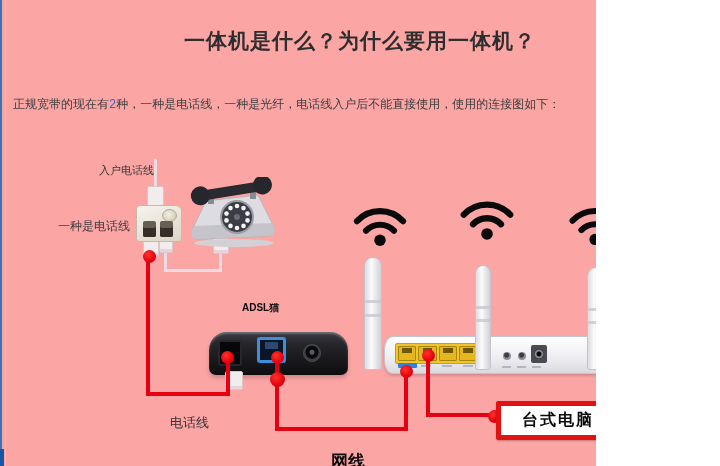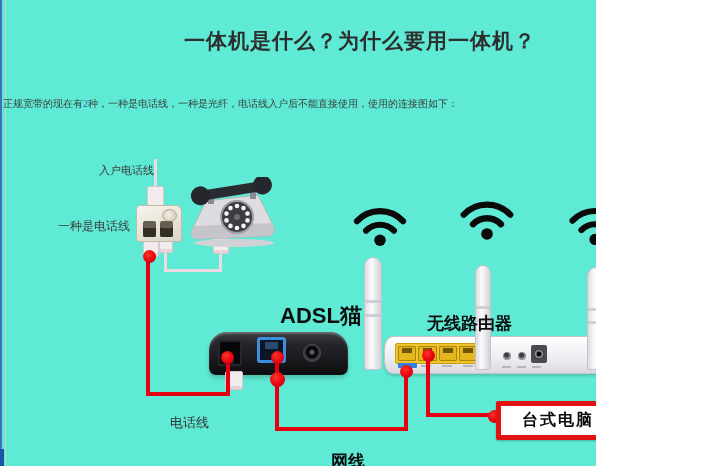--- a/index.html
+++ b/index.html
@@ -1,27 +1,27 @@
 <!DOCTYPE html>
 <html style="--cable-red: #e50011; --phone-cord-pink: #eedae2; --wan-strip-blue: #2f80e0; --lan-port-yellow: #f0c52c; --highlight-number-blue: #3a62c0;"><head>
 <meta charset="utf-8">
 <style>
   html,body{margin:0;padding:0;background:#fff;}
-  #page{position:relative;width:596px;height:466px;background:#5eead4;overflow:hidden;
+  #page{position:relative;width:596px;height:466px;background:#fca5a5;overflow:hidden;
         font-family:"Liberation Sans","DejaVu Sans",sans-serif;}
   
   .edge-accent{position:absolute;left:0;top:0;width:2px;height:466px;background:#3b74b7;}
   .edge-divider{position:absolute;left:5px;top:0;width:1px;height:466px;background:#cdcdcd;}
   .corner-accent{position:absolute;left:0;top:449px;width:4px;height:17px;background:#1656a6;}
 
   .page-title{position:absolute;left:0;top:13px;width:720px;text-align:center;
     font-family:"Liberation Serif","DejaVu Serif",serif;font-weight:bold;font-size:21px;
     letter-spacing:1px;color:#2e2e2e;}
-  .intro{position:absolute;left:3px;top:83px;width:706px;
-    font-family:Liberation Serif, serif;font-size:10px;line-height:21px;color:#3c3c3c;}
+  .intro{position:absolute;left:13px;top:83px;width:706px;
+    font-family:Liberation Mono, monospace;font-size:12px;line-height:21px;color:#3c3c3c;}
   .intro .hl{color:var(--highlight-number-blue,#3a62c0);}
 
   .abs{position:absolute;}
   .lbl{position:absolute;font-family:Liberation Mono, monospace;color:#3a3a3a;white-space:nowrap;}
   .lbl-bold{position:absolute;font-family:"Liberation Sans","DejaVu Sans",sans-serif;font-weight:bold;color:#0c0c0c;white-space:nowrap;}
 
   
   .cord{position:absolute;background:var(--phone-cord-pink,#eedae2);}
   .rc{position:absolute;background:var(--cable-red,#e50011);}
   .dot{position:absolute;border-radius:50%;background:radial-gradient(circle at 40% 35%,#ff3326,var(--cable-red,#e50011) 60%,#b40008);}
@@ -129,21 +129,21 @@
         <circle cx="59.5" cy="48.9" r="2.3"></circle>
         <circle cx="53" cy="51" r="2.3"></circle>
       <circle cx="46.5" cy="48.9" r="2.3"></circle>
         <circle cx="42.5" cy="43.4" r="2.3"></circle>
         <circle cx="42.5" cy="36.6" r="2.3"></circle>
       <circle cx="46.5" cy="31.1" r="2.3"></circle>
     </g>
     <circle cx="53" cy="40" r="3" fill="#6a6a72"></circle>
   </svg>
 
-  <div class="lbl-bold" style="left:242px;top:301px;font-size:22px;margin-left:38px;">ADSL猫</div>
+  <div class="lbl-bold" style="left:242px;top:301px;font-size:10px;">ADSL猫</div>
   <div class="modem">
     <div class="p-phone"></div>
     <div class="p-lan"></div>
     <div class="p-pwr"></div>
   </div>
   <div class="plug" style="left:225px;top:371px;width:16px;height:17px;"></div>
 
   <svg class="wifi" style="left:351px;top:201px;" width="58" height="46" viewBox="0 0 60 48">
     <g stroke="#0a0a0a" stroke-width="6.5" fill="none" stroke-linecap="round">
       <path d="M6 21 A33 33 0 0 1 54 21"></path>
@@ -190,21 +190,20 @@
     <div class="band" style="top:56px;"></div>
   </div>
   <div class="antenna" style="left:475px;top:265px;width:16px;height:105px;">
     <div class="band" style="top:40px;"></div>
     <div class="band" style="top:53px;"></div>
   </div>
   <div class="antenna" style="left:587px;top:267px;width:18px;height:103px;">
     <div class="band" style="top:40px;"></div>
     <div class="band" style="top:53px;"></div>
   </div>
-  <div class="lbl-bold" style="left:427px;top:312px;font-size:17px;">无线路由器</div>
 
   <div class="rc" style="left:146px;top:256px;width:4px;height:140px;"></div>
   <div class="rc" style="left:146px;top:392px;width:84px;height:4px;"></div>
   <div class="rc" style="left:226px;top:359px;width:4px;height:37px;"></div>
 
   <div class="rc" style="left:275px;top:357px;width:4px;height:74px;"></div>
   <div class="rc" style="left:275px;top:427px;width:133px;height:4px;"></div>
   <div class="rc" style="left:404px;top:372px;width:4px;height:59px;"></div>
 
   <div class="rc" style="left:426px;top:355px;width:4px;height:62px;"></div>

